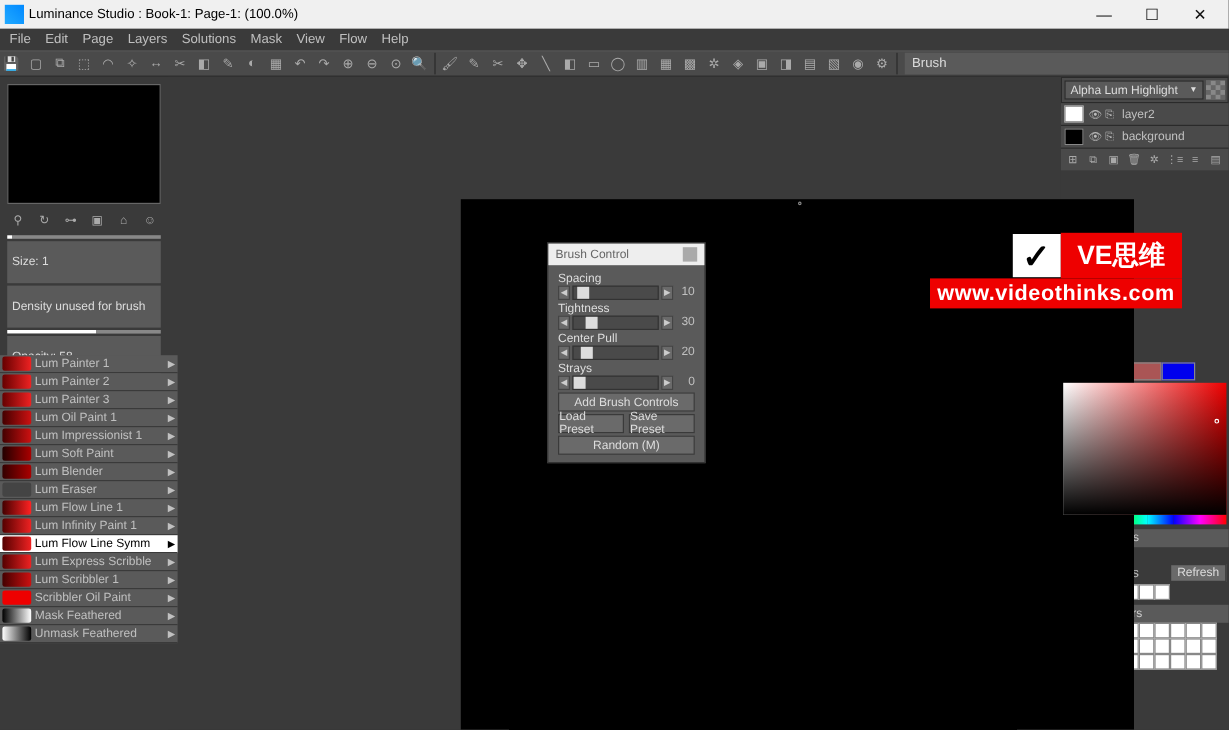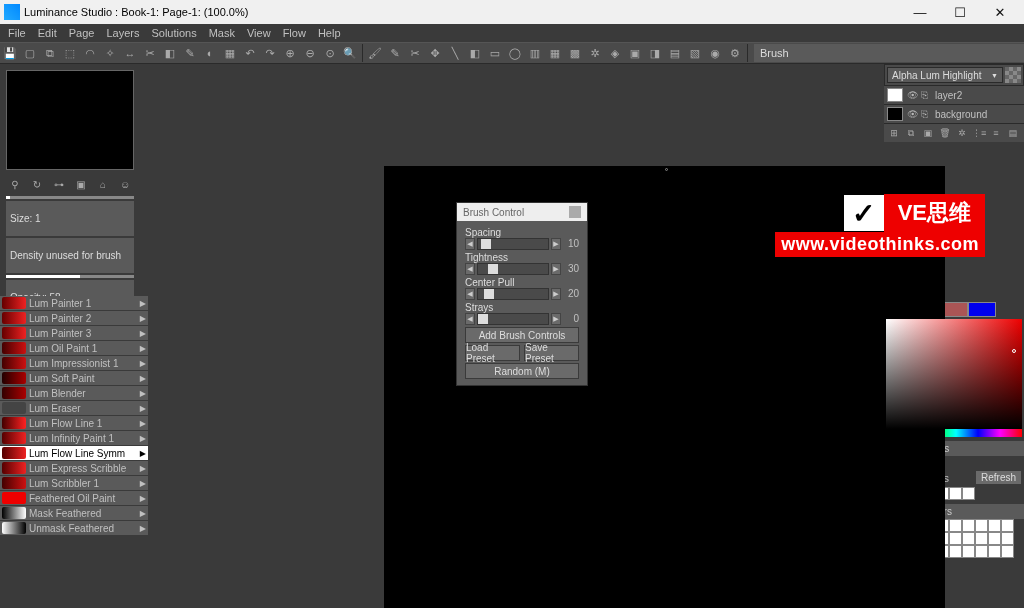--- a/index.html
+++ b/index.html
@@ -414,21 +414,21 @@
       <div class="brush-name">Lum Express Scribble</div>
       <div class="brush-arrow">▶</div>
     </div>
     <div class="brush-item">
       <div class="brush-swatch" style="background: linear-gradient(90deg, rgb(68, 0, 0), rgb(204, 17, 17));"></div>
       <div class="brush-name">Lum Scribbler 1</div>
       <div class="brush-arrow">▶</div>
     </div>
     <div class="brush-item">
       <div class="brush-swatch" style="background: rgb(238, 0, 0);"></div>
-      <div class="brush-name">Feathered Oil Paint</div>
+      <div class="brush-name">Scribbler Oil Paint</div>
       <div class="brush-arrow">▶</div>
     </div>
     <div class="brush-item">
       <div class="brush-swatch" style="background: linear-gradient(90deg, rgb(0, 0, 0), rgb(255, 255, 255));"></div>
       <div class="brush-name">Mask Feathered</div>
       <div class="brush-arrow">▶</div>
     </div>
     <div class="brush-item">
       <div class="brush-swatch" style="background: linear-gradient(90deg, rgb(255, 255, 255), rgb(0, 0, 0));"></div>
       <div class="brush-name">Unmask Feathered</div>

